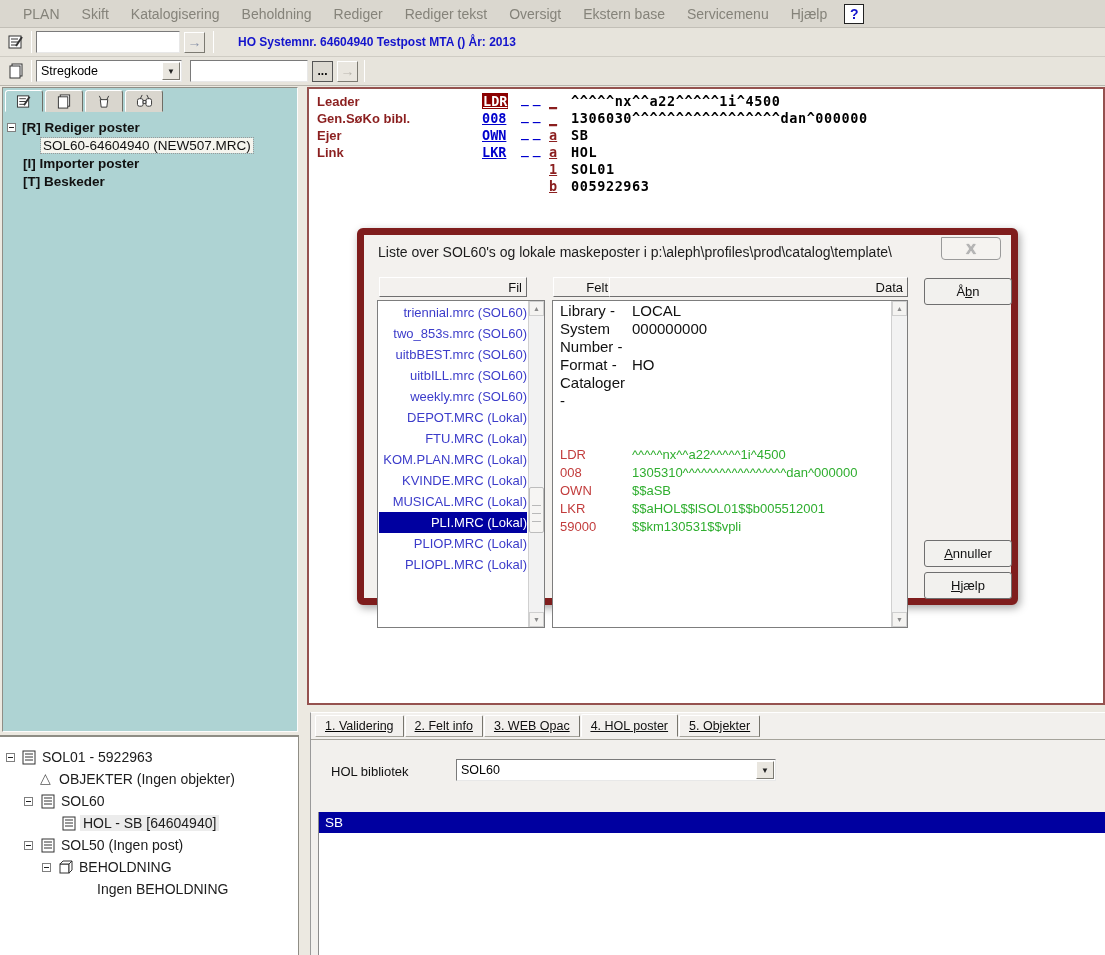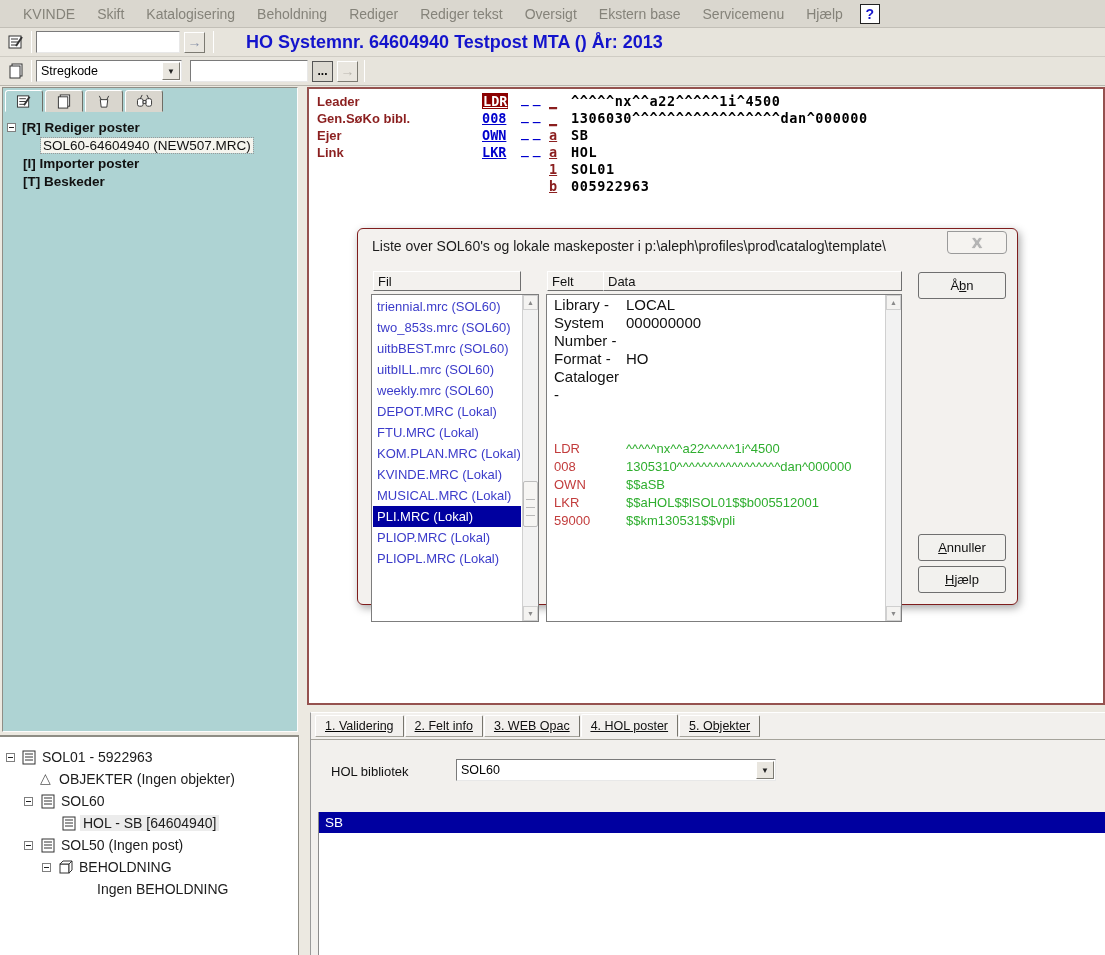--- a/index.html
+++ b/index.html
@@ -18,21 +18,21 @@
   
   .toolbar { position:absolute; left:0; width:1105px; background:#e7e4dc; display:flex; align-items:center; }
   .tb1 { top:28px; height:29px; border-bottom:1px solid #cfccc4; }
   .tb2 { top:57px; height:29px; border-bottom:1px solid #b8b5ad; }
   .tb-icon { width:22px; height:20px; margin-left:5px; display:flex; align-items:center; justify-content:center; }
   .tb-sep { width:1px; height:22px; background:#aaa8a0; border-right:1px solid #fff; margin:0 4px; }
   .tb-input { width:144px; height:22px; border:1px solid; border-color:#7a7a7a #e8e8e8 #e8e8e8 #7a7a7a; background:#fff; font-size:13px; padding:0 3px; }
   .go-btn { width:21px; height:21px; margin-left:4px; background:#e9e6df; border:1px solid; border-color:#fff #7c7a72 #7c7a72 #fff;
             color:#8a93a8; font-size:14px; display:flex; align-items:center; justify-content:center; }
   .go-btn.dim { color:#b9b6ae; }
-  .record-title { margin-left:28px; color:#1414cc; font-weight:bold; font-size:18px; white-space:nowrap; }
+  .record-title { margin-left:20px; color:#1414cc; font-weight:bold; font-size:12px; white-space:nowrap; }
   .dropdown { height:22px; background:#fff; border:1px solid; border-color:#7a7a7a #e8e8e8 #e8e8e8 #7a7a7a;
               display:flex; align-items:center; font-size:12.5px; position:relative; }
   .dropdown .dd-val { flex:1; padding-left:4px; }
   .dd-arrow { width:18px; height:18px; margin-right:1px; background:#e9e6df; border:1px solid; border-color:#fff #7c7a72 #7c7a72 #fff;
               font-size:8px; color:#222; display:flex; align-items:center; justify-content:center; }
   .more-btn { width:21px; height:21px; margin-left:4px; background:#dcd9d1; border:1px solid #555;
               font-size:12px; font-weight:bold; display:flex; align-items:center; justify-content:center; }
 
   
   .sidepanel { position:absolute; left:2px; top:87px; width:296px; height:645px; background:#aed3d3;
@@ -61,21 +61,21 @@
   .e-tag.hl { color:#fff; background:#8b0000; text-decoration:underline; padding:0 1px; }
   .e-ind { position:absolute; left:212px; top:-2px; color:#0000cd; font-weight:bold; letter-spacing:4px;
            font-family:"DejaVu Sans Mono", monospace; font-size:13px; }
   .e-sub { position:absolute; left:240px; top:0; color:#8b1f1f; font-weight:bold; text-decoration:underline;
            font-family:"DejaVu Sans Mono", monospace; font-size:13.5px; }
   .e-val { position:absolute; left:262px; top:0; color:#000; font-weight:bold;
            font-family:"DejaVu Sans Mono", monospace; font-size:13.5px; letter-spacing:0.6px; white-space:pre; }
 
   
   .dialog { position:absolute; left:357px; top:228px; width:661px; height:377px; background:#f3f1ee;
-            border:1px solid #7f1d1d; border-radius:6px; box-shadow:2px 3px 8px rgba(0,0,0,0.35); }
+            border:7px solid #7f1d1d; border-radius:6px; box-shadow:2px 3px 8px rgba(0,0,0,0.35);text-align:right; }
   .dlg-title { position:absolute; left:14px; top:9px; font-size:14px; color:#1c1c1c; }
   .dlg-close { position:absolute; right:10px; top:2px; width:60px; height:23px; background:#f5f3f0;
                border:1px solid #9a9a9a; border-radius:0 4px 4px 4px; color:#b5b5b5; font-weight:bold;
                font-size:15px; display:flex; align-items:center; justify-content:center;
                text-shadow:0 0 1px #8a8a8a; }
   .hdr-cell { background:#f3f1ee; border:1px solid; border-color:#fff #6f6f6f #6f6f6f #fff;
               font-size:13px; color:#111; padding:2px 4px; height:20px; }
   .filelist { position:absolute; left:13px; top:65px; width:168px; height:328px; background:#fff; border:1px solid #7d7d7d; }
   .filelist-inner { position:absolute; left:1px; top:1px; right:17px; bottom:1px; overflow:hidden; }
   .fitem { font-size:13px; color:#3c3cca; line-height:21px; padding-left:4px; }
@@ -127,21 +127,21 @@
 
   svg .ln { stroke:#333; stroke-width:1; }
   svg .fillw { fill:#fff; stroke:#333; stroke-width:1; }
 </style>
 </head>
 <body>
 
 <div id="screen">
 
   <div class="menubar">
-    <span class="menu-item">KVINDE</span>
+    <span class="menu-item">PLAN</span>
     <span class="menu-item">Skift</span>
     <span class="menu-item">Katalogisering</span>
     <span class="menu-item">Beholdning</span>
     <span class="menu-item">Rediger</span>
     <span class="menu-item">Rediger tekst</span>
     <span class="menu-item">Oversigt</span>
     <span class="menu-item">Ekstern base</span>
     <span class="menu-item">Servicemenu</span>
     <span class="menu-item">Hjælp</span>
     <span class="help-box">?</span>

